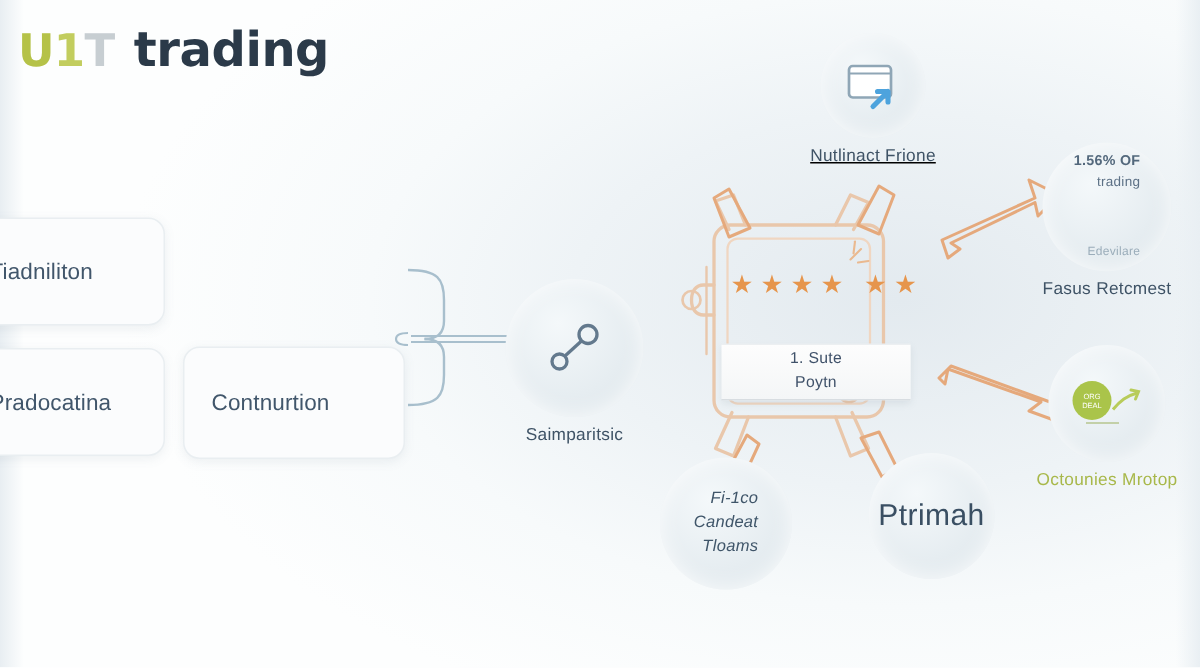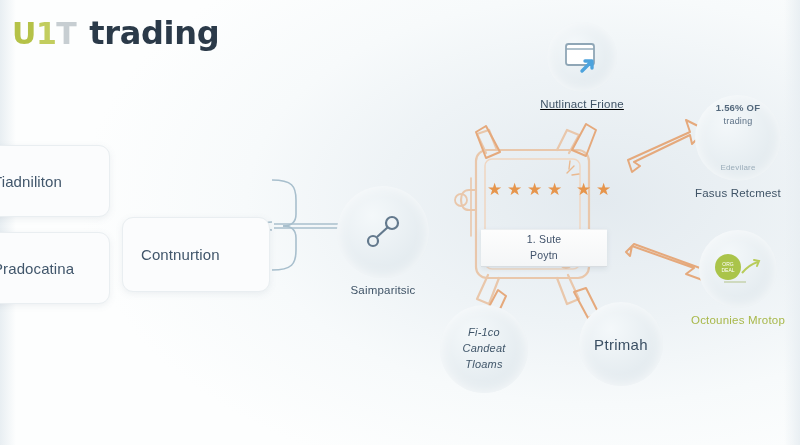--- a/index.html
+++ b/index.html
@@ -62,21 +62,21 @@
     box-shadow: 0 2px 7px rgba(100,120,140,0.10);
     display: flex; align-items: center;
     padding-left: 18px;
     color: #41566b;
     font-size: 15px;
     letter-spacing: 0.1px;
   }
   #card-tl { left: -26px;  top: 145px; width: 136px; height: 72px; }
   #card-tr { left: 122px;  top: 143px; width: 148px; height: 75px; }
   #card-bl { left: -26px;  top: 232px; width: 136px; height: 72px; }
-  #card-br { left: 122px;  top: 217px; width: 148px; height: 75px; }
+  #card-br { left: 122px;  top: 231px; width: 148px; height: 75px; }
 
   
   #connectors { position: absolute; left: 0; top: 0; width: 800px; height: 445px; pointer-events: none; }
 
   
   .node {
     position: absolute;
     display: flex; flex-direction: column; align-items: center;
   }
   .bubble {
@@ -107,28 +107,28 @@
   #node-outcome .bubble  { width: 78px; height: 78px; }
   #node-primah   { left: 565px; top: 302px; width: 112px; }
   #node-primah .bubble   { width: 84px; height: 84px; }
   #node-finaco   { left: 432px; top: 305px; width: 104px; font-style: italic; }
   #node-finaco .bubble   { width: 88px; height: 88px; }
   #node-sample   { left: 324px; top: 186px; width: 118px; }
   #node-sample .bubble   { width: 92px; height: 92px; }
 
   
   .bubble-text {
-    font-size: 9px; color: #5d7186; text-align: center;
+    font-size: 9px; color: #5d7186; text-align: right;
     line-height: 1.35; letter-spacing: 0.2px;
     filter: blur(0.25px);
   }
   .bubble-text .big { font-size: 9.5px; font-weight: 600; color: #53687c; }
   .bubble-text .faint { color: #9badba; font-size: 8px; margin-top: 36px; }
   #finaco-text { font-size: 11px; color: #3f5569; line-height: 1.45; }
-  #primah-text { font-size: 15px; color: #3a4f63; letter-spacing: 0.3px; }
+  #primah-text { font-size: 20px; color: #3a4f63; letter-spacing: 0.3px; }
 
   
   #device {
     position: absolute;
     left: 445px; top: 128px; width: 175px; height: 190px;
   }
 
   
   #stars {
     position: absolute; left: 487px; top: 181px;

